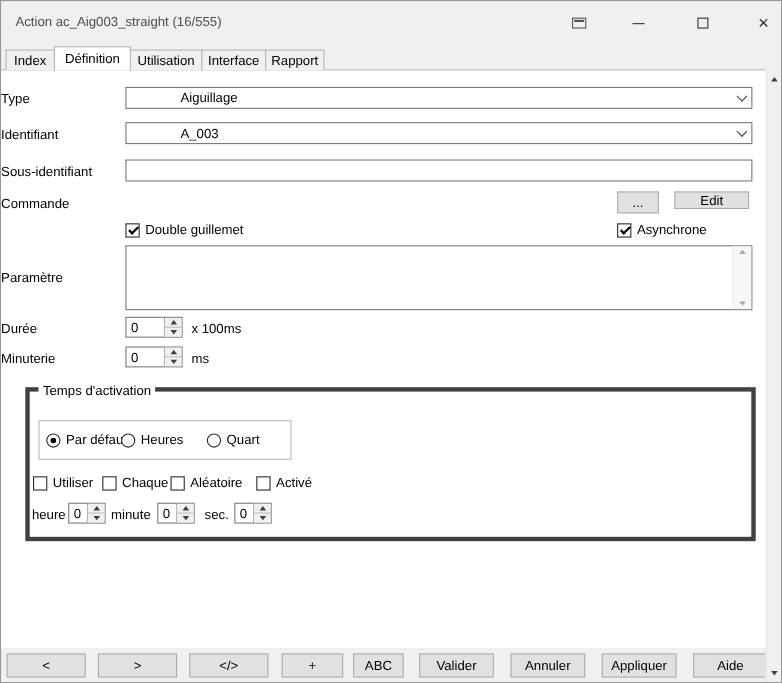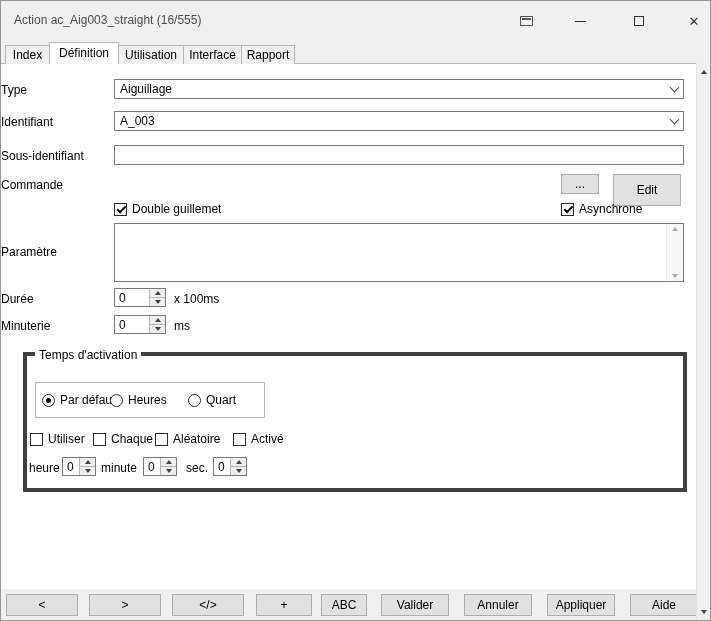--- a/index.html
+++ b/index.html
@@ -23,21 +23,21 @@
   .tab.active { top:41px; height:22px; line-height:21px; background:#fff; z-index:3; }
 
   .page { position:absolute; left:0; top:62px; width:695px; height:526px; background:#fff;
           border-top:1px solid #b5b5b5; z-index:1; }
 
   
   .flabel { position:absolute; left:0; width:106px; text-align:left; font-size:12px; z-index:2; }
   .unit, .tlabel { position:absolute; font-size:12px; z-index:2;text-align:right; }
 
   .combo { position:absolute; background:#fff; border:1px solid #7a7a7a; display:flex; align-items:center; z-index:2; }
-  .combo-val { flex:1; padding-left:5px; white-space:nowrap; overflow:hidden; }
+  .combo-val { flex:1; padding-left:5px; white-space:nowrap; overflow:hidden;margin-left:44px; }
   .combo-arrow { width:18px; align-self:stretch; display:flex; align-items:center; justify-content:center; }
   .chev { display:block; width:7px; height:7px; border-right:1px solid #444; border-bottom:1px solid #444;
           transform:rotate(45deg); margin-top:-4px; }
 
   .textfield { position:absolute; border:1px solid #7a7a7a; background:#fff; font-size:12px;
                padding:0 4px; font-family:inherit; z-index:2; outline:none; }
 
   .btn { position:absolute; background:#e1e1e1; border:1px solid #adadad; font-size:12px;
          font-family:inherit; color:#000; z-index:2; }
 
@@ -119,21 +119,21 @@
     <span class="combo-arrow">
         <i class="chev"></i>
       </span>
   </div>
 
   <div class="flabel" style="top:148px">Sous-identifiant</div>
   <input class="textfield" style="left: 113px; top: 144px; width: 570px; height: 20px;" value="">
 
   <div class="flabel" style="top:177px">Commande</div>
   <button class="btn" style="left:560px;top:173px;width:38px;height:20px">...</button>
-  <button class="btn" style="left:612px;top:173px;width:68px;height:32px">Edit</button>
+  <button class="btn" style="left:612px;top:173px;width:68px;height:16px">Edit</button>
 
   <label class="cb" style="left:113px;top:200px">
     <span class="cb-box on"></span>
     <span>Double guillemet</span>
   </label>
   <label class="cb" style="left:560px;top:200px">
     <span class="cb-box on"></span>
     <span>Asynchrone</span>
   </label>
 

